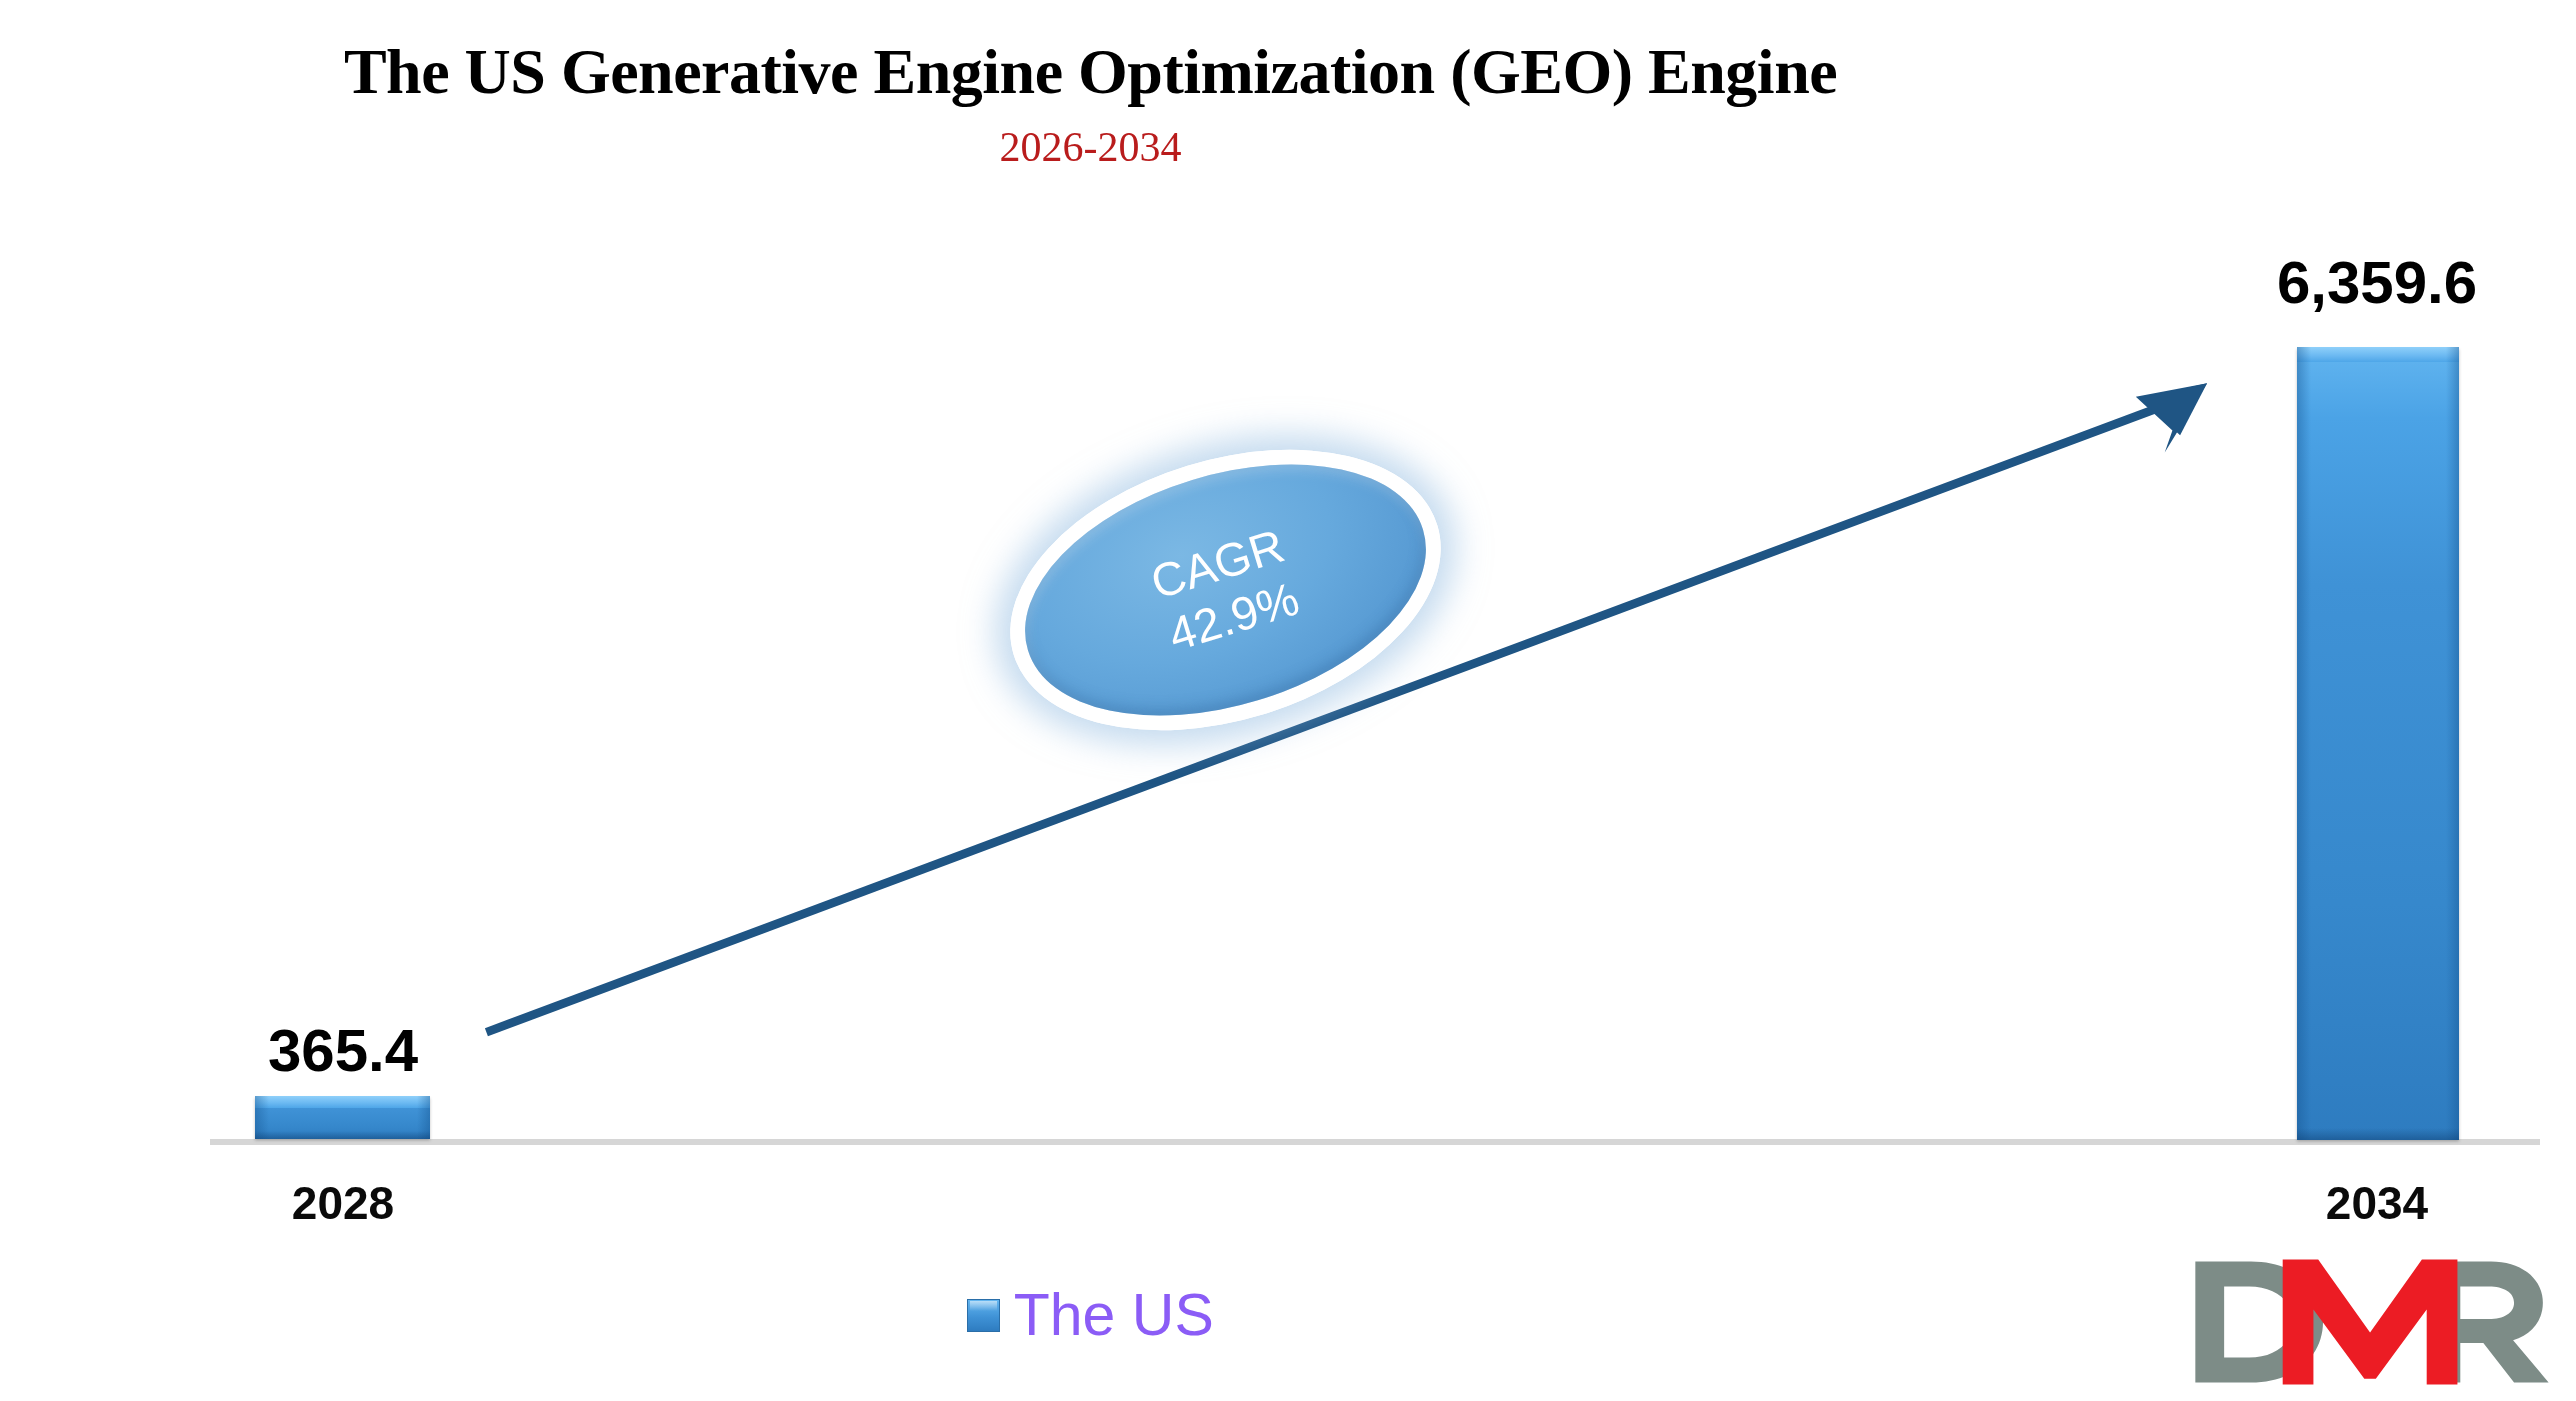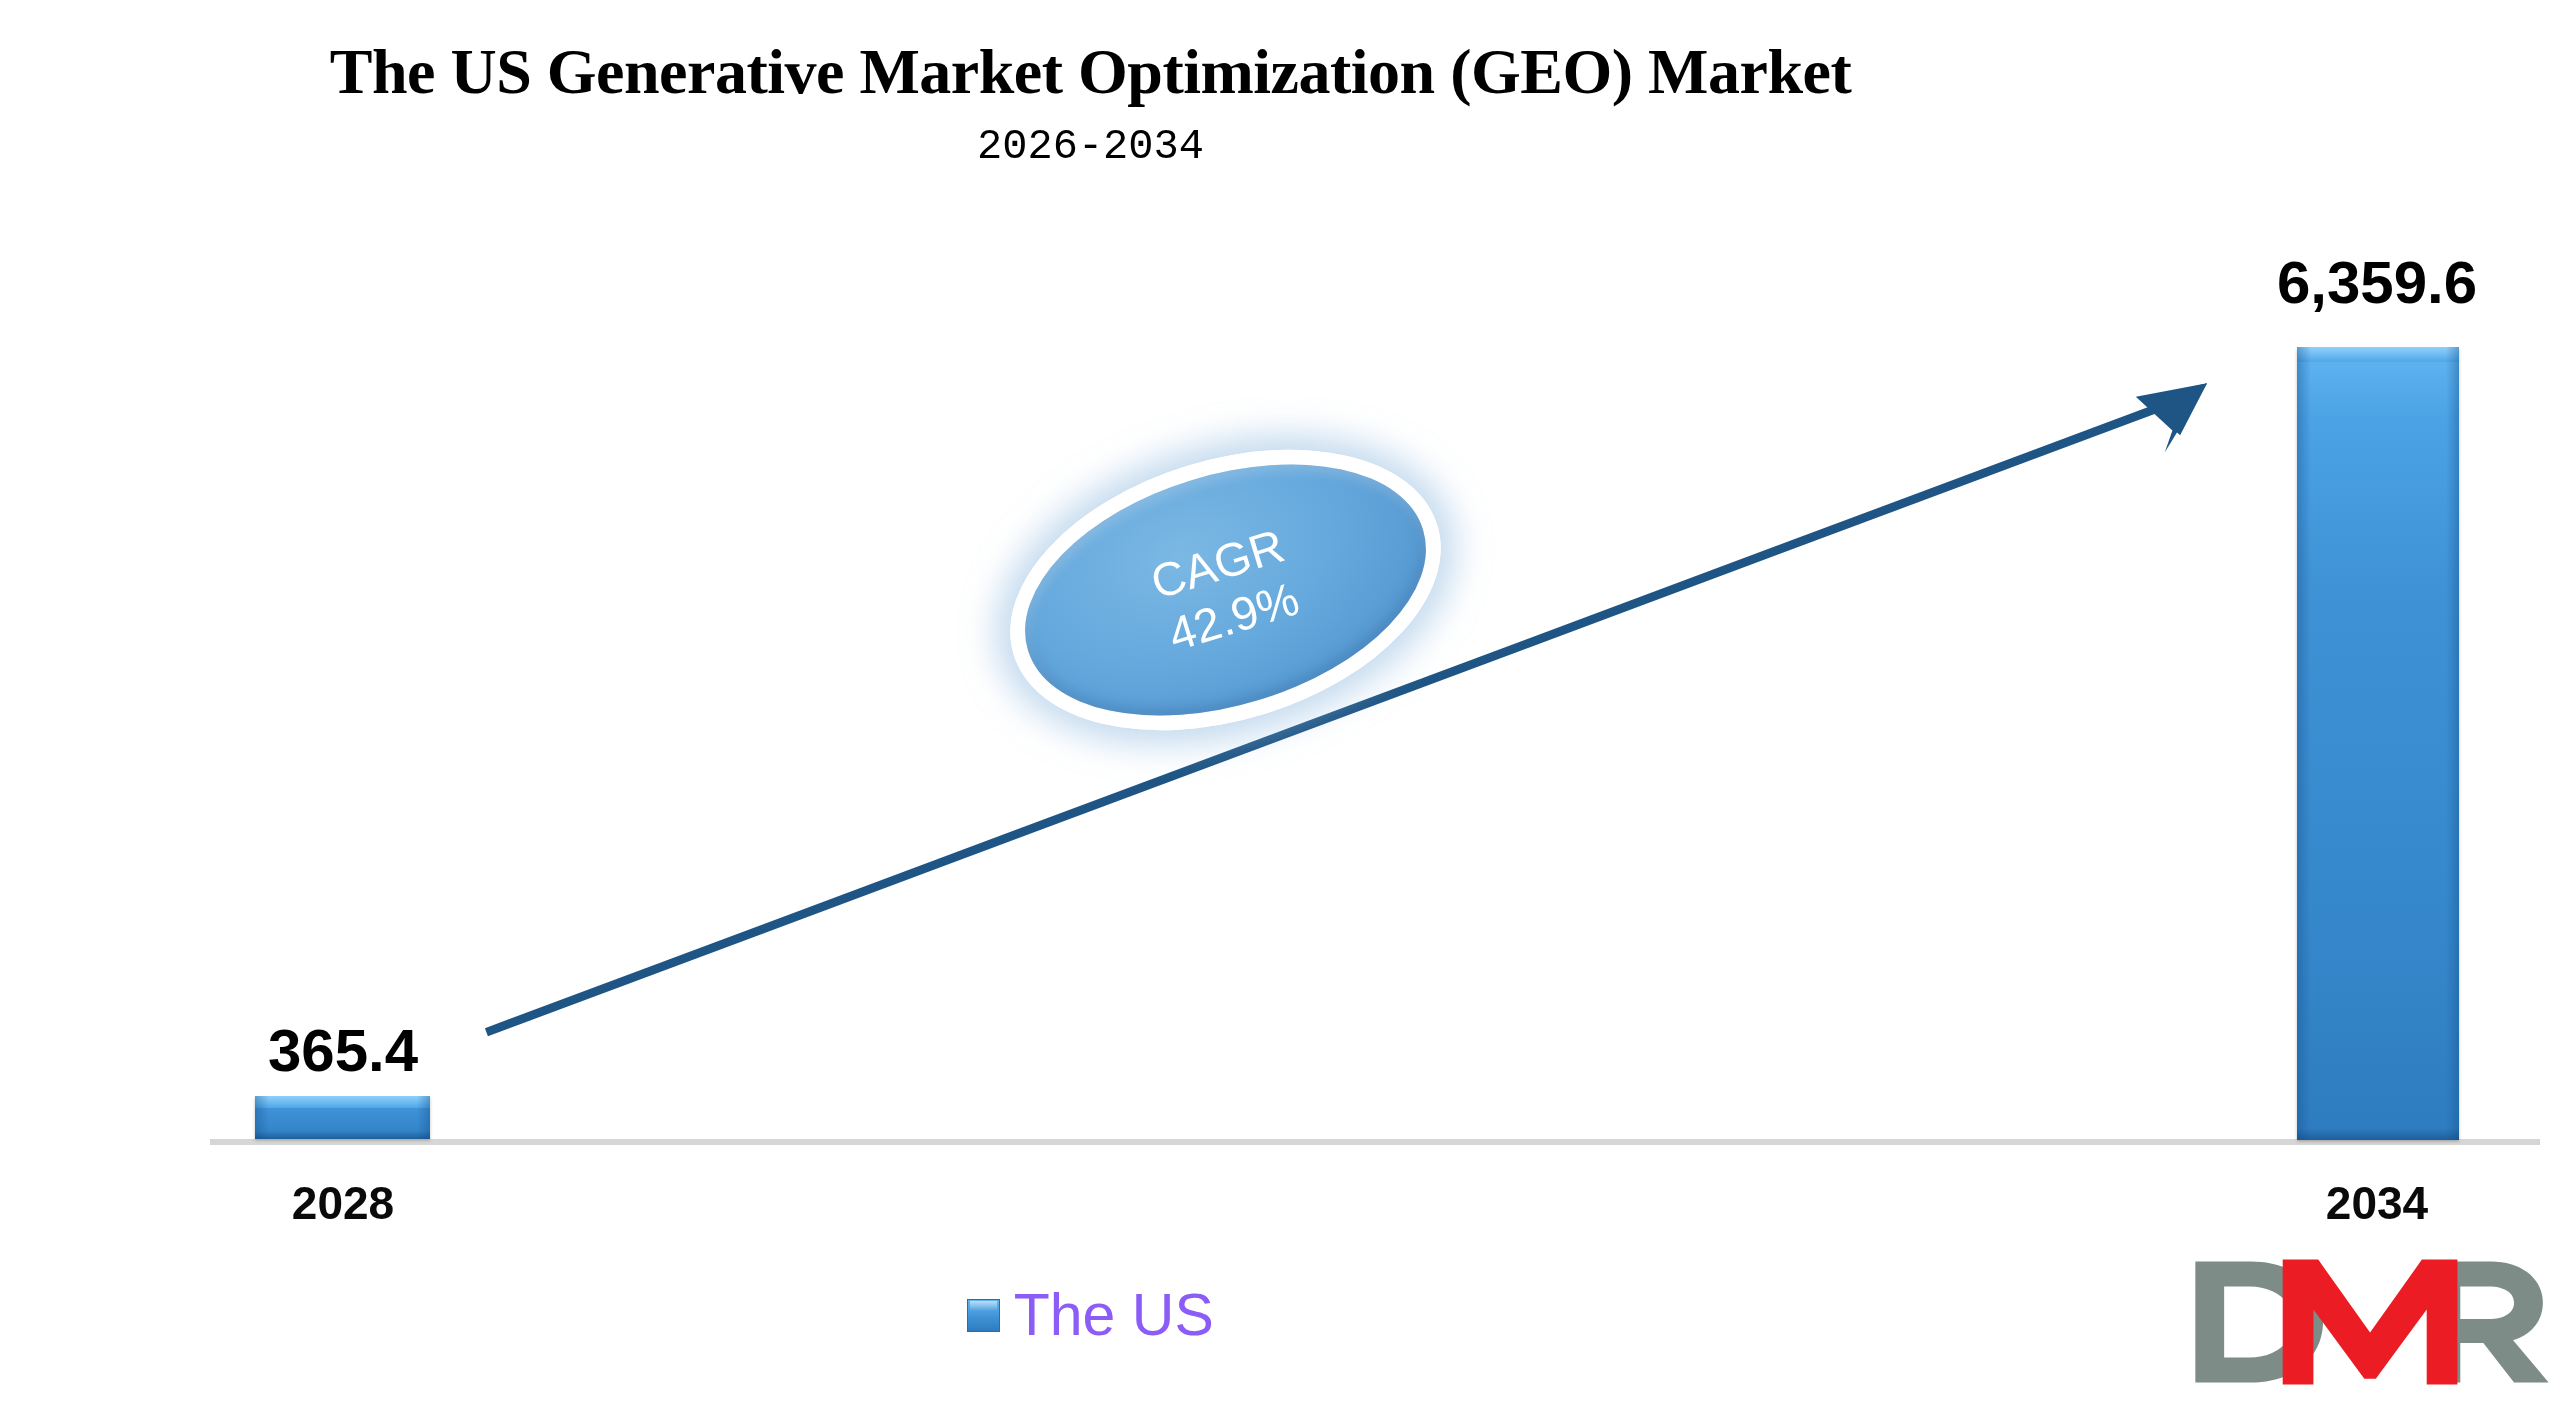--- a/index.html
+++ b/index.html
@@ -32,23 +32,23 @@
     color: #000000;
     letter-spacing: -0.5px;
     white-space: nowrap;
   }
   #chart-subtitle {
     position: absolute;
     left: 0;
     top: 123px;
     width: 2181px;
     text-align: center;
-    font-family: Liberation Mono, monospace;
+    font-family: Liberation Serif, serif;
     font-size: 42px;
-    color: #000000;
+    color: #b91c1c;
     white-space: nowrap;
   }
 
   
   #plot {
     position: absolute;
     left: 0;
     top: 0;
     width: 2576px;
     height: 1401px;
@@ -223,21 +223,21 @@
     top: 1250px;
     width: 361px;
     height: 144px;
   }
 </style>
 </head>
 <body>
 
 <div id="canvas">
 
-  <div id="chart-title">The US Generative Market Optimization (GEO) Market</div>
+  <div id="chart-title">The US Generative Engine Optimization (GEO) Engine</div>
   <div id="chart-subtitle">2026-2034</div>
 
   <div id="plot">
 
 
     <div id="axis-line"></div>
 
     <div class="bar" style="left:255px; top:1096px; width:175px; height:43px;">
       <div class="bar-bevel-top" style="height:11.6px;"></div>
       <div class="bar-bevel-left"></div>

